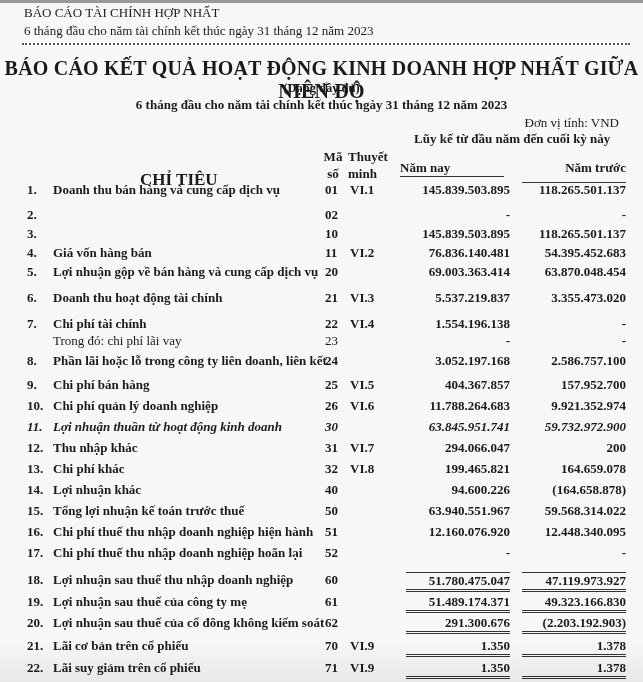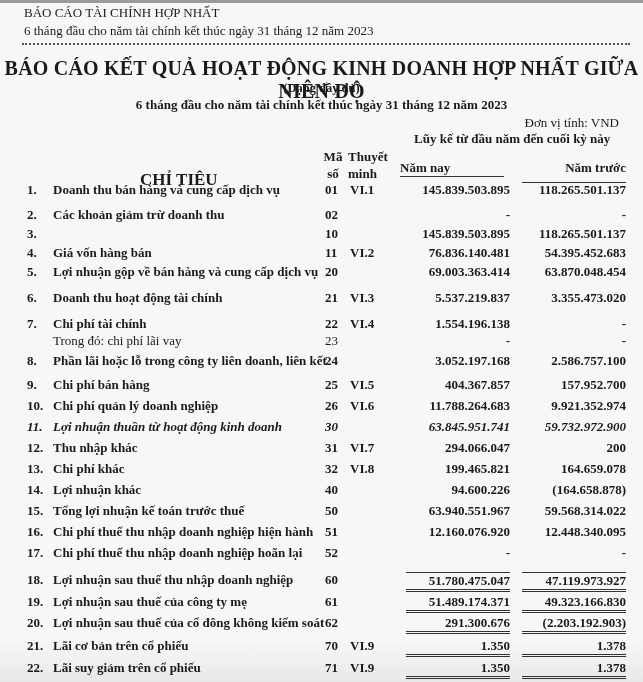--- a/index.html
+++ b/index.html
@@ -76,21 +76,20 @@
     <div class="row" style="top: 182px;">
       <span class="c-no">1.</span>
       <span class="c-name">Doanh thu bán hàng và cung cấp dịch vụ</span>
       <span class="c-code">01</span>
       <span class="c-note">VI.1</span>
       <span class="c-cur">145.839.503.895</span>
       <span class="c-prev">118.265.501.137</span>
     </div>
     <div class="row" style="top: 207px;">
       <span class="c-no">2.</span>
-      <span class="c-name">Các khoản giảm trừ doanh thu</span>
       <span class="c-code">02</span>
       <span class="c-note"></span>
       <span class="c-cur">-</span>
       <span class="c-prev">-</span>
     </div>
     <div class="row" style="top: 226px;">
       <span class="c-no">3.</span>
       <span class="c-code">10</span>
       <span class="c-note"></span>
       <span class="c-cur">145.839.503.895</span>

